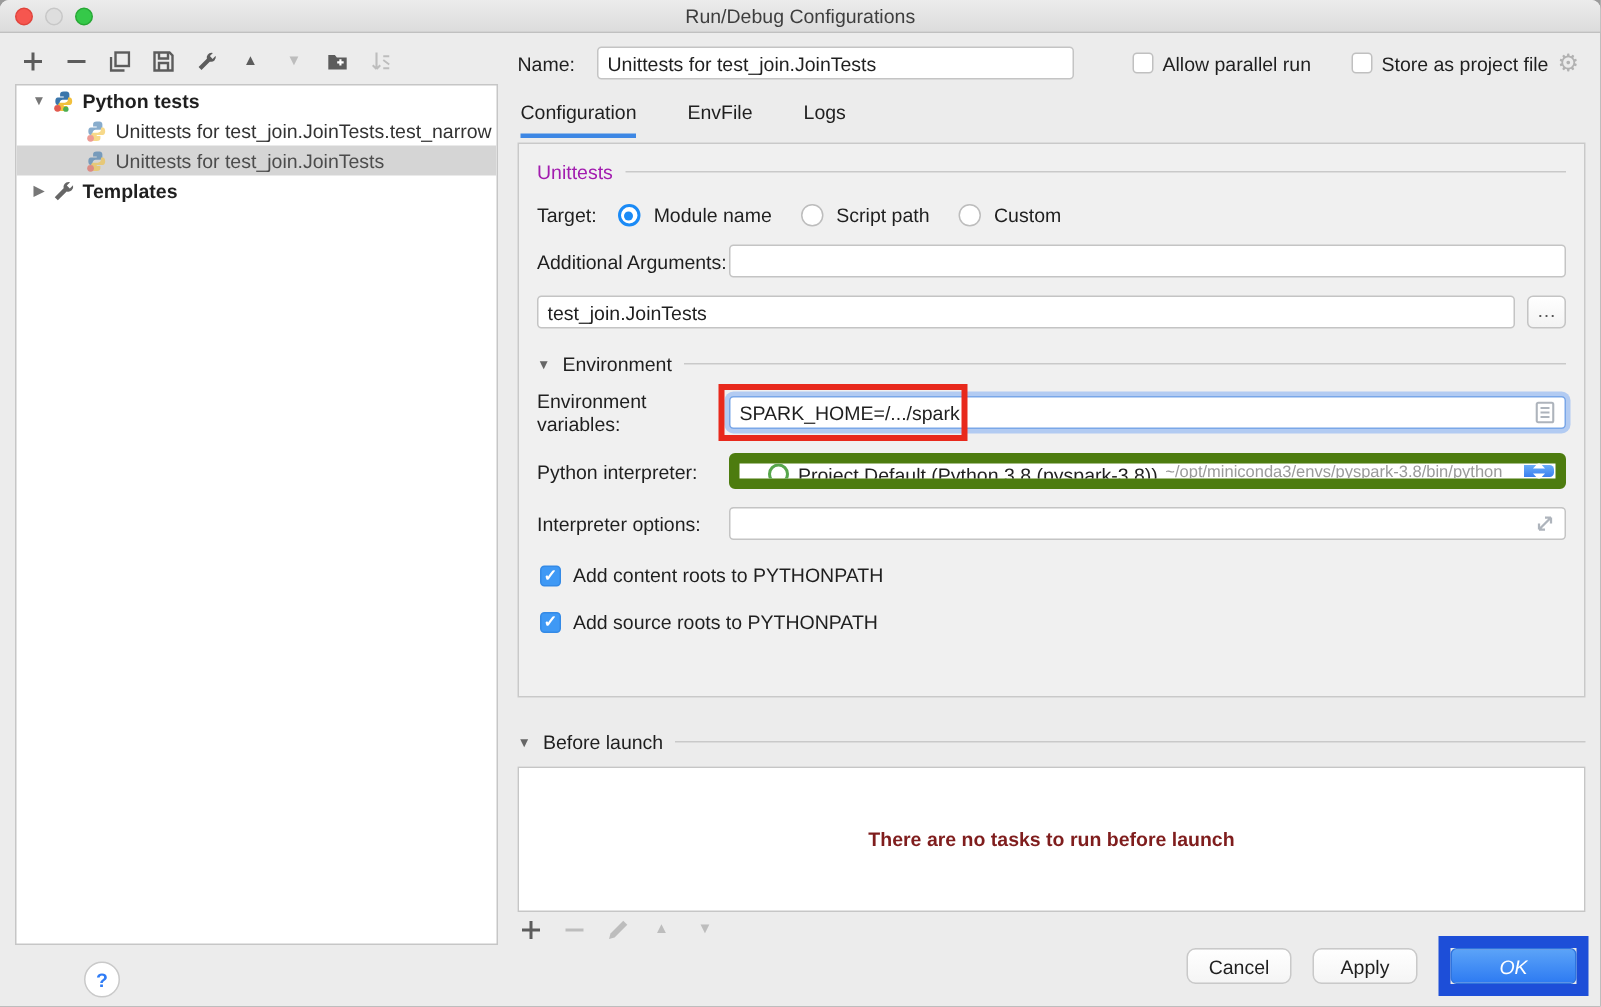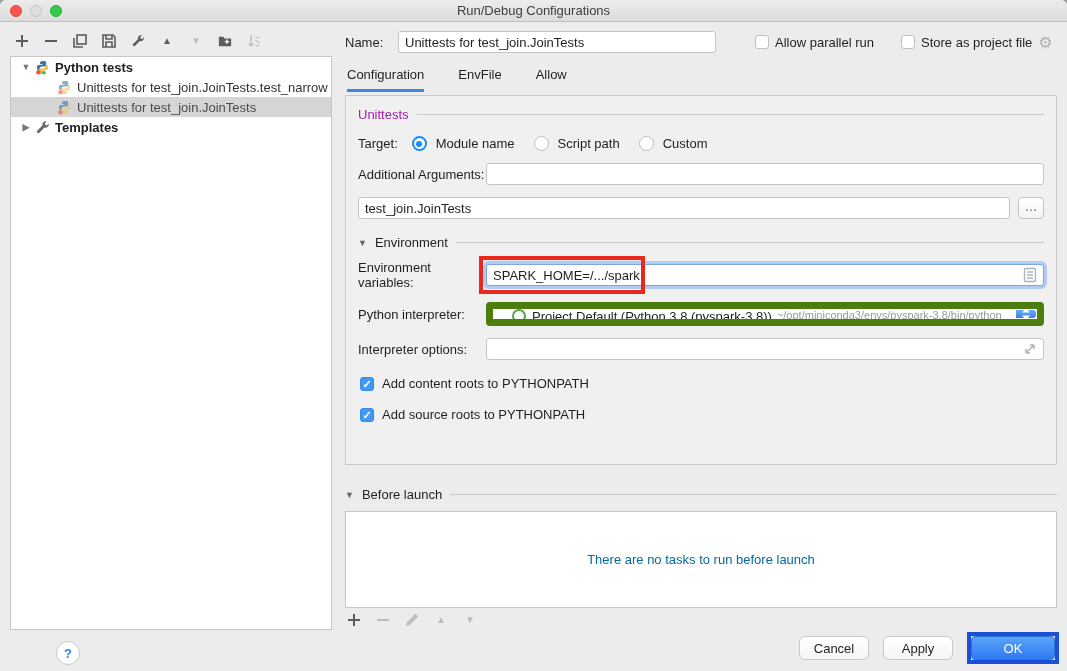--- a/index.html
+++ b/index.html
@@ -101,38 +101,38 @@
   .combo-btn svg { width:10px; height:12px; }
 
   .cbrow { display:flex; align-items:center; gap:8px; margin:16px 0 0 2px; }
   .cbrow:first-of-type { margin-top:18px; }
 
   .bl-header { display:flex; align-items:center; gap:8px; margin-top:22px; }
   .bl-header .tri { font-size:9px; color:#666; }
   .bl-header .line { flex:1; height:1px; background:#c9c9c9; }
   .bl-box {
     margin-top:9px; height:97px; background:#fff; border:1px solid #c6c6c6;
-    display:flex; align-items:center; justify-content:center; color:#0369a1;
+    display:flex; align-items:center; justify-content:center; color:#7f1d1d;font-weight:bold;
   }
   .bl-toolbar { display:flex; gap:15px; align-items:center; margin-top:4px; padding-left:2px; height:16px; }
   .bl-toolbar .tbi { width:14px; height:14px; }
 
   
   .help-btn {
     position:absolute; left:56px; bottom:6px; width:24px; height:24px; border-radius:50%;
     background:#fff; border:1px solid #c9c9c9; color:#2f7cf6; font-weight:bold;
     display:flex; align-items:center; justify-content:center; font-size:13px;
   }
   .footer-btns { position:absolute; right:8px; bottom:7px; display:flex; align-items:center; gap:14px; }
   .btn {
     min-width:70px; height:24px; background:linear-gradient(#ffffff,#f5f5f5);
     border:1px solid #c9c9c9; border-radius:6px; font-size:13px; color:#1f1f1f;
     display:flex; align-items:center; justify-content:center; padding:0 12px;
   }
-  .ok-wrap { border:4px solid #1d4ed8; }
+  .ok-wrap { border:8px solid #1d4ed8;font-style:italic; }
   .btn.primary {
     min-width:84px; background:linear-gradient(#5ba3f8,#2e7bf2); border:1px solid #2f74de; color:#fff; border-radius:4px;
   }
 </style>
 </head>
 <body>
 
 <div class="window">
 
   <div class="titlebar">
@@ -250,21 +250,21 @@
       <div class="cb-group cb-group2">
         <span class="cbox"></span>
         <span>Store as project file</span>
       </div>
       <span class="gear">⚙</span>
     </div>
 
     <div class="tabs">
       <span class="tab sel">Configuration</span>
       <span class="tab">EnvFile</span>
-      <span class="tab">Allow</span>
+      <span class="tab">Logs</span>
     </div>
 
     <div class="panel">
 
       <div class="grp">
         <span class="gtitle">Unittests</span>
         <span class="line"></span>
       </div>
 
       <div class="frow">

